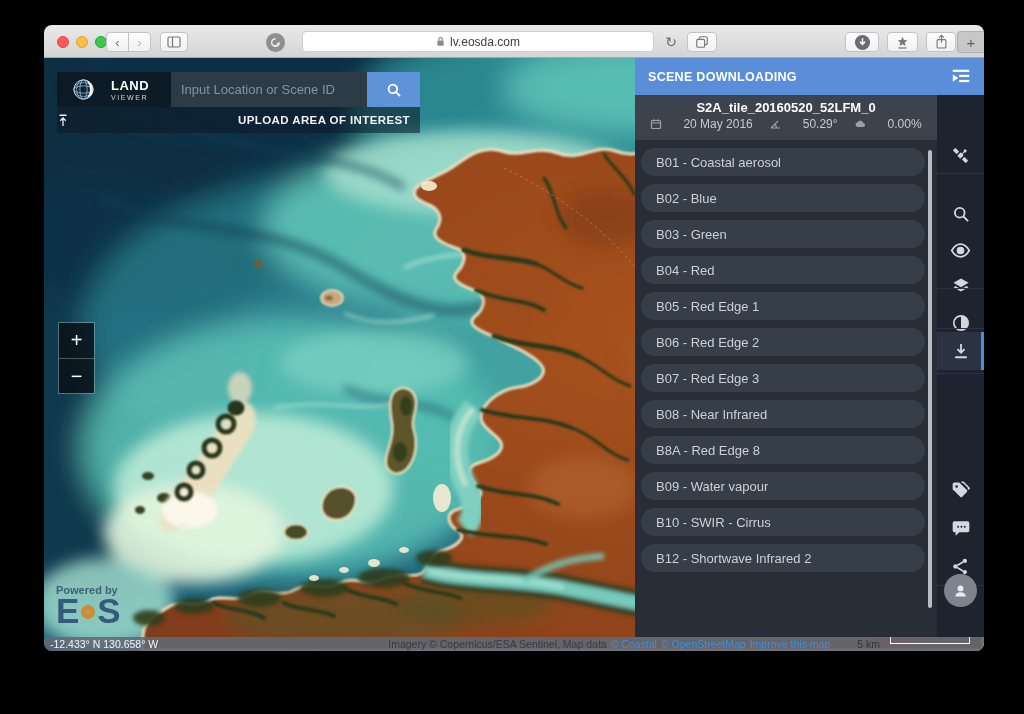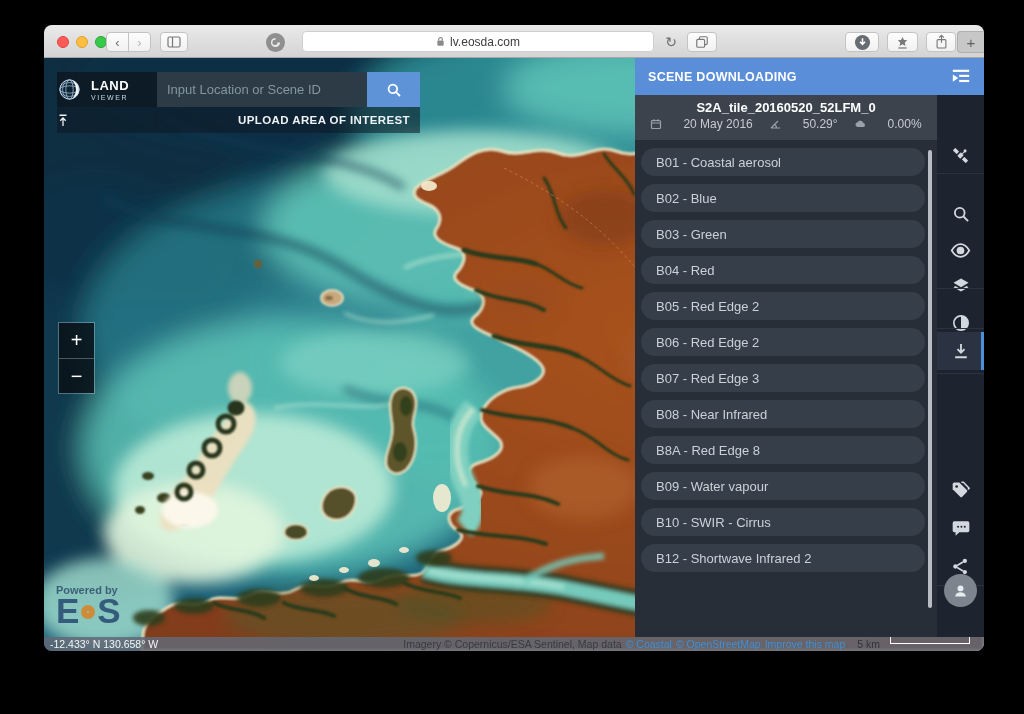--- a/index.html
+++ b/index.html
@@ -25,21 +25,21 @@
   .b-dl{left:801px;width:34px}
   .b-star{left:843px;width:31px}
   .b-share{left:882px;width:30px}
   .b-plus{position:absolute;right:0;top:6px;width:27px;height:22px;background:#c7c7c7;border:1px solid #b0b0b0;border-right:0;
           border-radius:4px 0 0 4px;color:#5f5f5f;font-size:15px;display:flex;align-items:center;justify-content:center}
   
   .content{position:relative;height:593px;background:#10303f}
   .map{position:absolute;left:0;top:0}
   
   .lv-header{position:absolute;left:13px;top:14px;width:363px;height:35px;display:flex;background:rgba(13,23,33,.85);z-index:3}
-  .lv-logo{width:100px;display:flex;align-items:center;gap:9px;padding-left:0}
+  .lv-logo{width:114px;display:flex;align-items:center;gap:15px;padding-left:14px}
   .lv-name{color:#fff;font-weight:bold;font-size:13px;line-height:1;letter-spacing:.5px}
   .lv-sub{font-size:7px;color:#cdd6df;letter-spacing:1.6px;margin-top:2px}
   .lv-search{flex:1;background:rgba(46,61,73,.95);border:0;outline:none;color:#d5dde3;font-size:13px;padding:0 10px;font-family:inherit}
   .lv-search::placeholder{color:#8595a1}
   .lv-search-btn{width:53px;background:#5e93d8;border:0;display:flex;align-items:center;justify-content:center;cursor:pointer}
   .lv-upload{position:absolute;left:13px;top:49px;width:363px;height:26px;background:rgba(14,24,34,.55);display:flex;align-items:center;
              justify-content:space-between;padding-right:10px;gap:7px;color:#eef2f5;font-size:11.5px;font-weight:bold;letter-spacing:.4px;z-index:3}
   
   .zoomctl{position:absolute;left:14px;top:264px;width:37px;border:1px solid rgba(255,255,255,.28);z-index:3}
   .zbtn{height:35px;background:rgba(9,15,21,.84);color:#fff;font-size:20px;display:flex;align-items:center;justify-content:center;cursor:pointer}
@@ -69,21 +69,21 @@
   .tool.active{background:#2b3343;box-shadow:inset -3px 0 0 #4a90d9}
   .sdiv{position:absolute;left:0;width:47px;height:1px;background:#2b3340}
   .avatar{position:absolute;left:7px;top:479px;width:33px;height:33px;border-radius:50%;background:#7d848e;color:#e9ecef;
           display:flex;align-items:center;justify-content:center;cursor:pointer}
   
   .statusbar{position:absolute;left:0;top:579px;width:940px;height:14px;background:rgba(97,105,117,.85);display:flex;align-items:flex-start;
              font-size:10.5px;line-height:14px;padding:0 10px 0 6px;z-index:9;white-space:nowrap}
   .coords{color:#f4f6f8}
   .attr{margin-left:auto;color:#363c44}
   .alink{color:#3f8fd6;cursor:pointer;margin-left:4px}
-  .scale-label{color:#2f353d;margin-left:12px}
+  .scale-label{color:#2f353d;margin-left:27px}
   .scalebar{width:80px;height:7px;border:1.5px solid #fff;border-top:0;margin:0 4px 0 10px}
   svg{display:block}
 </style>
 </head>
 <body>
 
 <div class="window">
 
   <div class="titlebar">
     <div class="light red"></div>
@@ -376,21 +376,21 @@
             <span>0.00%</span>
           </span>
         </div>
       </div>
       <div class="bands">
 
       <div class="band">B01 - Coastal aerosol</div>
           <div class="band">B02 - Blue</div>
           <div class="band">B03 - Green</div>
           <div class="band">B04 - Red</div>
-          <div class="band">B05 - Red Edge 2</div>
+          <div class="band">B05 - Red Edge 1</div>
           <div class="band">B06 - Red Edge 2</div>
           <div class="band">B07 - Red Edge 3</div>
           <div class="band">B08 - Near Infrared</div>
           <div class="band">B8A - Red Edge 8</div>
           <div class="band">B09 - Water vapour</div>
           <div class="band">B10 - SWIR - Cirrus</div>
           <div class="band">B12 - Shortwave Infrared 2</div>
         </div>
       <div class="scrollthumb"></div>
     </div>

